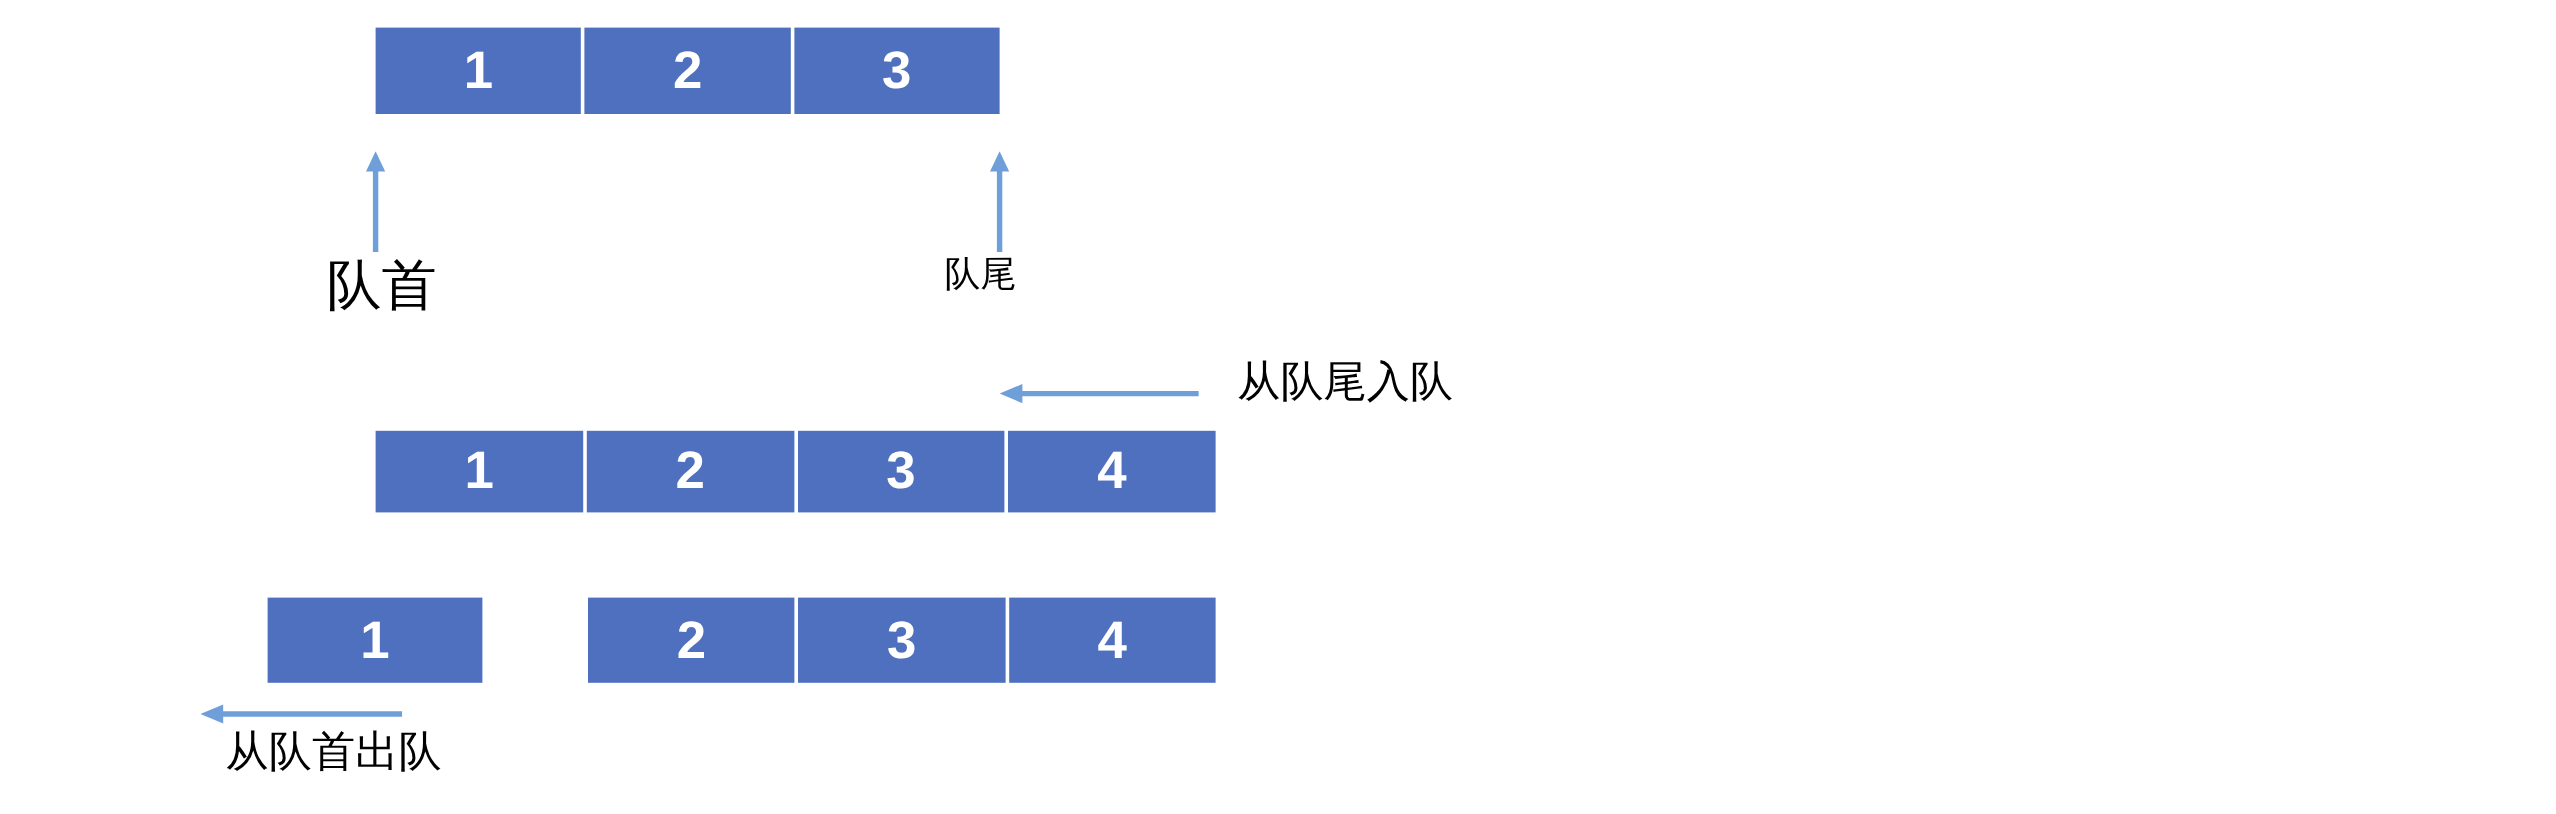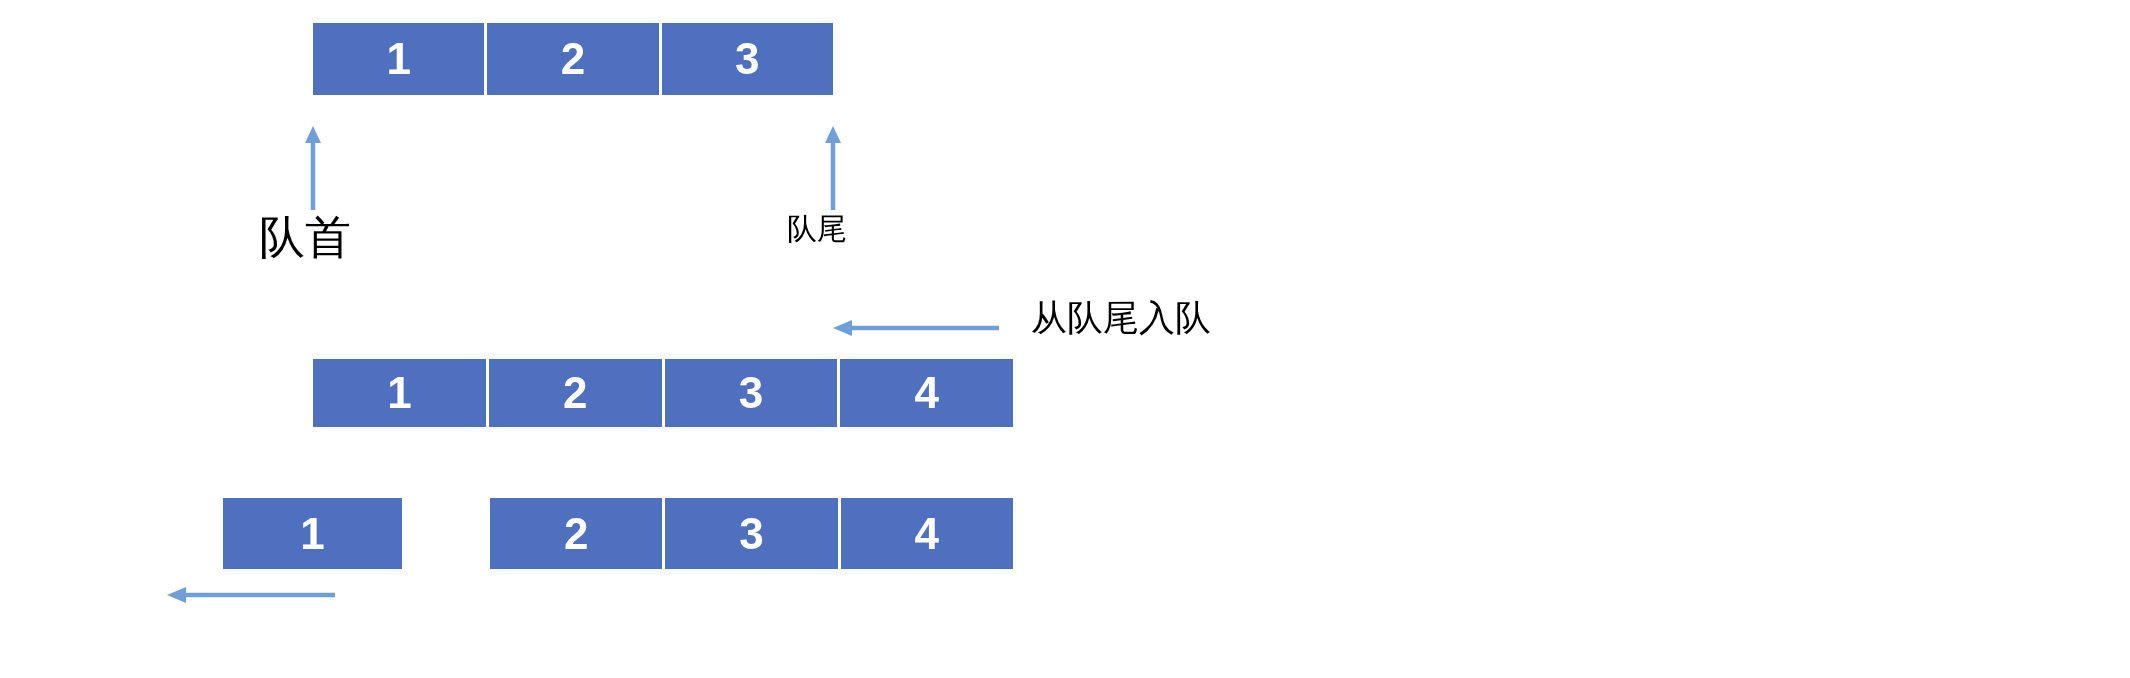--- a/index.html
+++ b/index.html
@@ -42,21 +42,21 @@
     position: absolute;
   }
   
   #row-initial      { left: 313px; top: 23px;  width: 520px; height: 72px; }
   #row-enqueued     { left: 313px; top: 359px; width: 700px; height: 68px; }
   #row-dequeued-out { left: 223px; top: 498px; width: 179px; height: 71px; position: absolute; }
   #row-dequeued     { left: 490px; top: 498px; width: 523px; height: 71px; }
 
   #front-arrow   { left: 301px; top: 126px; }
   #rear-arrow    { left: 821px; top: 126px; }
-  #front-label   { left: 259px; top: 212px; font-size: 46px; }
+  #front-label   { left: 272px; top: 212px; font-size: 46px; }
   #rear-label    { left: 787px; top: 212px; font-size: 30px; }
 
   #enqueue-arrow { left: 833px; top: 318px; }
   #enqueue-label { left: 1031px; top: 298px; }
 
   #dequeue-arrow { left: 167px; top: 585px; }
   #dequeue-label { left: 188px; top: 606px; }
 
   #row-dequeued-out .qcell { width: 100%; height: 100%; }
 </style>
@@ -104,14 +104,15 @@
   <div class="qrow" id="row-dequeued">
     <div class="qcell">2</div>
     <div class="qcell">3</div>
     <div class="qcell">4</div>
   </div>
 
   <svg class="arrow" id="dequeue-arrow" width="168" height="20" viewBox="0 0 168 20">
     <polygon points="0,10 19,2 19,18" fill="#6F9FD8"></polygon>
     <line x1="16" y1="10" x2="168" y2="10" stroke="#6F9FD8" stroke-width="4.5"></line>
   </svg>
+  <div class="label" id="dequeue-label">从队首出队</div>
 
 </div>
 
 </body></html>

